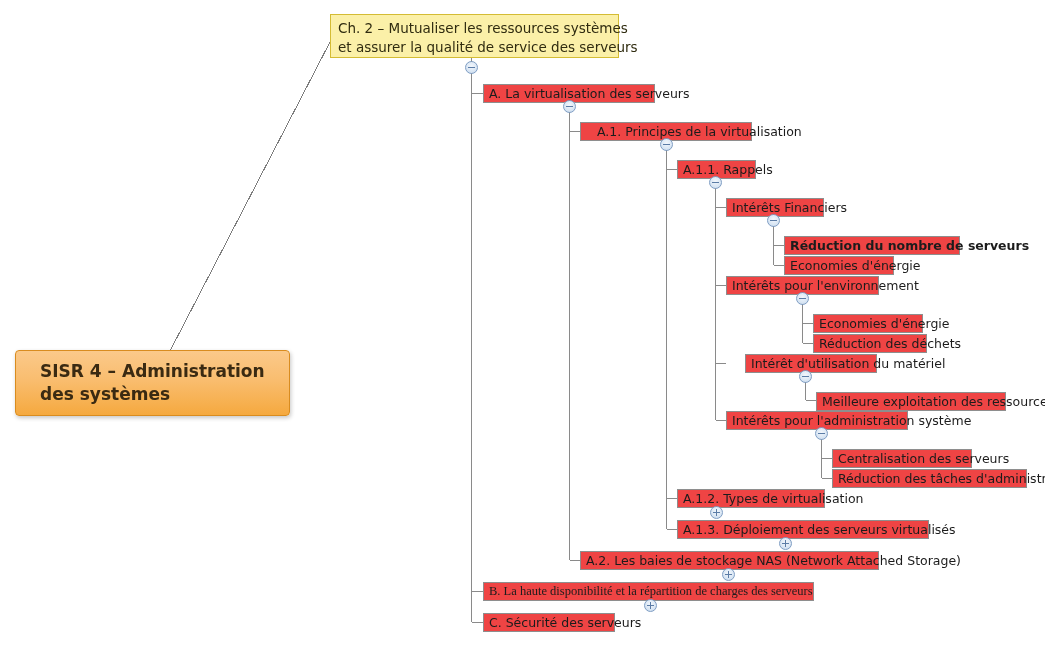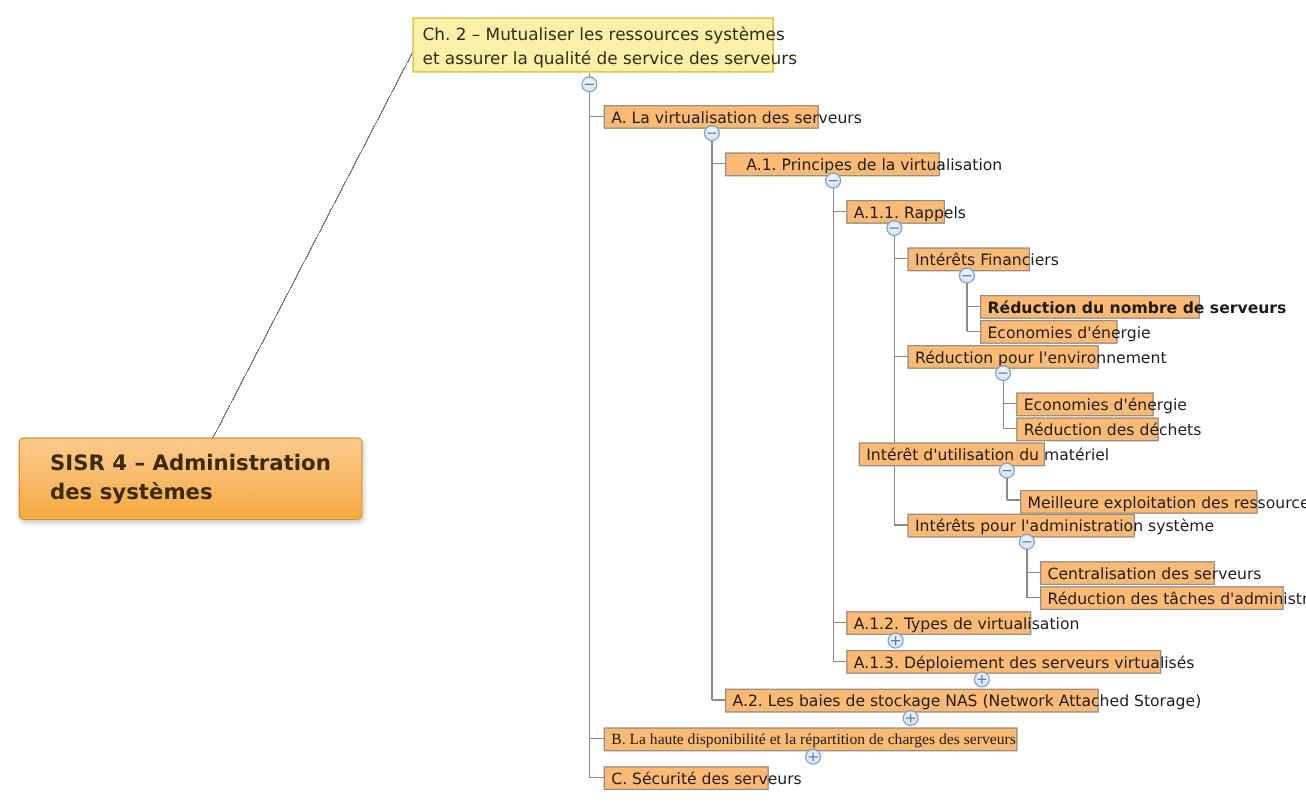--- a/index.html
+++ b/index.html
@@ -57,21 +57,21 @@
     border: 1px solid #d4bc34;
     background: #fbf0a8;
     padding: 4px 0 14px 7px;
     font-size: 13.5px;
     color: #302c10;
     line-height: 1.42;
   }
   
   .node-box {
     border: 1px solid #8e8e8e;
-    background: #fdba74;
+    background: #ef4444;
     color: #1c1c1c;
     font-size: 12.5px;
     line-height: 17px;
     height: 19px;
     padding: 0 5px;
   }
   
   .toggle {
     position: absolute;
     width: 13px;
@@ -157,24 +157,24 @@
     <div>Ch. 2 – Mutualiser les ressources systèmes</div>
     <div>et assurer la qualité de service des serveurs</div>
   </div>
 
   <div class="node node-box" style="left:483px;  top:84px;  width:172px;">A.  La virtualisation des serveurs</div>
   <div class="node node-box" style="left:580px;  top:122px; width:172px;padding-left:16px;">A.1. Principes de la virtualisation</div>
   <div class="node node-box" style="left:677px;  top:160px; width:79px;">A.1.1. Rappels</div>
   <div class="node node-box" style="left:726px;  top:198px; width:98px;">Intérêts Financiers</div>
   <div class="node node-box" style="left:784px;  top:236px; width:176px;font-weight:bold;">Réduction du nombre de serveurs</div>
   <div class="node node-box" style="left:784px;  top:256px; width:110px;">Economies d'énergie</div>
-  <div class="node node-box" style="left:726px;  top:276px; width:153px;">Réduction pour l'environnement</div>
+  <div class="node node-box" style="left:726px;  top:276px; width:153px;">Intérêts pour l'environnement</div>
   <div class="node node-box" style="left:813px;  top:314px; width:110px;">Economies d'énergie</div>
   <div class="node node-box" style="left:813px;  top:334px; width:114px;">Réduction des déchets</div>
-  <div class="node node-box" style="left:687px;  top:354px; width:149px;">Intérêt d'utilisation du matériel</div>
+  <div class="node node-box" style="left:745px;  top:354px; width:132px;">Intérêt d'utilisation du matériel</div>
   <div class="node node-box" style="left:816px;  top:392px; width:190px;">Meilleure exploitation des ressources</div>
   <div class="node node-box" style="left:726px;  top:411px; width:182px;">Intérêts pour l'administration système</div>
   <div class="node node-box" style="left:832px;  top:449px; width:140px;">Centralisation des serveurs</div>
   <div class="node node-box" style="left:832px;  top:469px; width:195px;">Réduction des tâches d'administration</div>
   <div class="node node-box" style="left:677px;  top:489px; width:148px;">A.1.2. Types de virtualisation</div>
   <div class="node node-box" style="left:677px;  top:520px; width:252px;">A.1.3. Déploiement des serveurs virtualisés</div>
   <div class="node node-box" style="left:580px;  top:551px; width:299px;">A.2. Les baies de stockage NAS (Network Attached Storage)</div>
   <div class="node node-box" style="left:483px;  top:582px; width:331px;font-family:Liberation Serif, serif;">B.  La haute disponibilité et la répartition de charges des serveurs</div>
   <div class="node node-box" style="left:483px;  top:613px; width:132px;">C.  Sécurité des serveurs</div>
 

